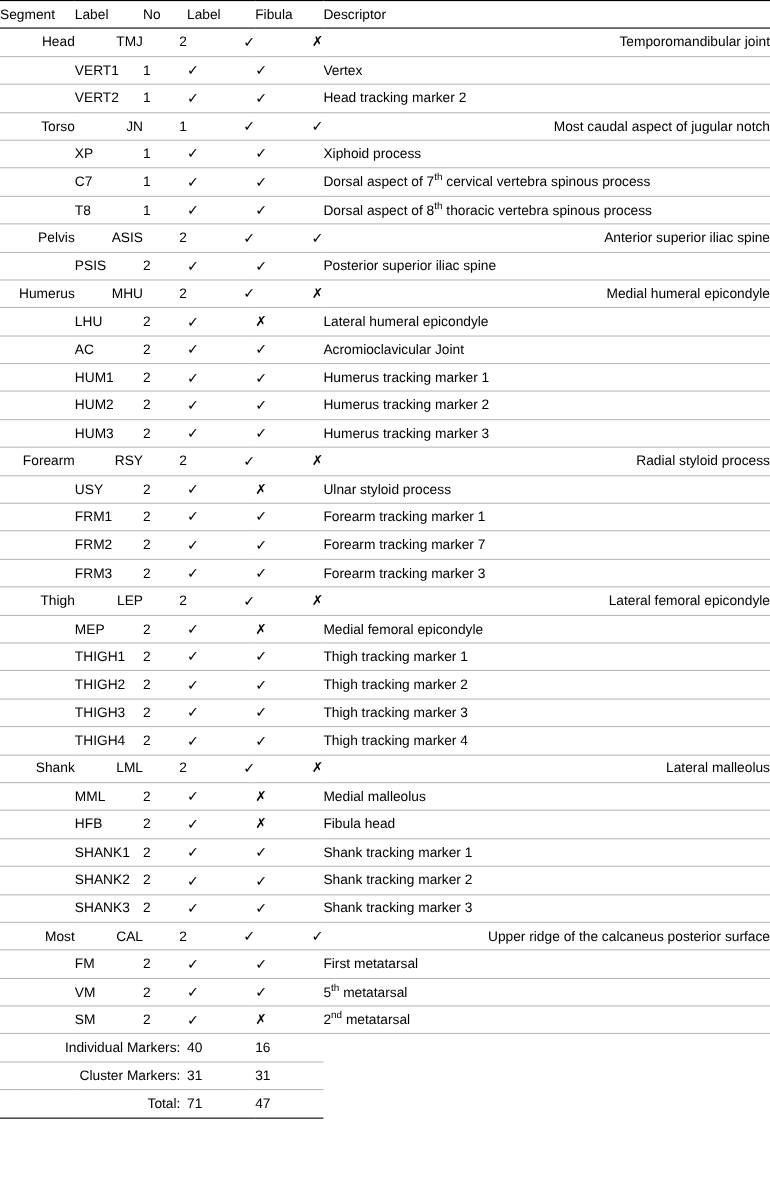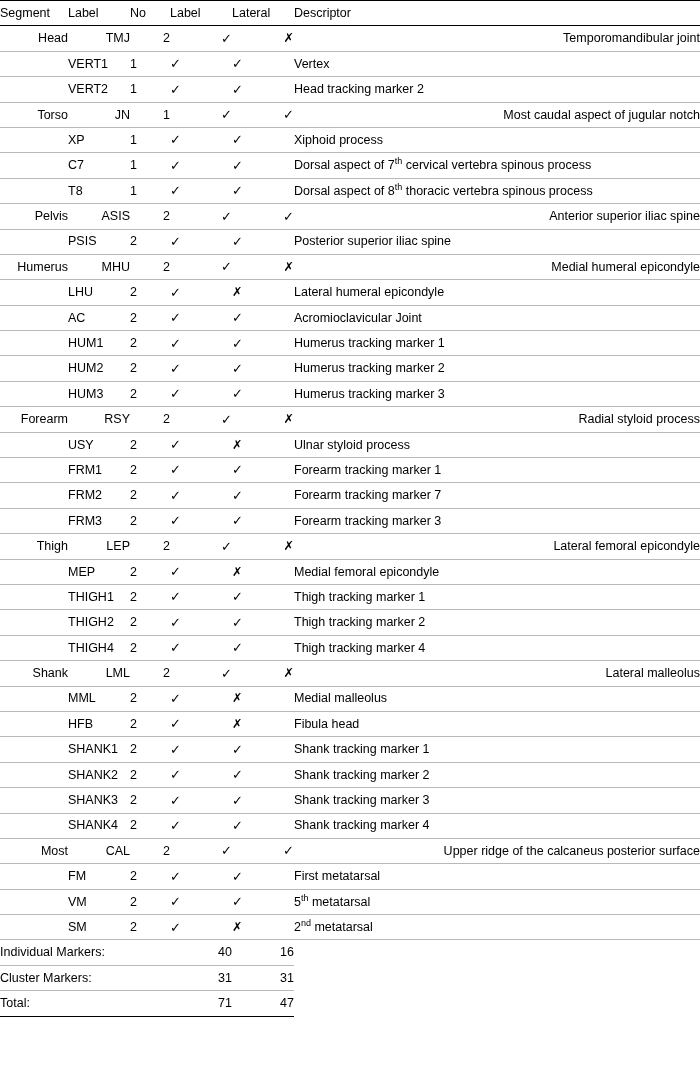--- a/index.html
+++ b/index.html
@@ -78,26 +78,26 @@
   .check { font-size: 13px; }
   .cross { font-size: 12.5px; }
 
   sup { font-size: 0.72em; vertical-align: super; line-height: 0; }
 
   
   tr.summary-row td {
     height: 25.4px;
   }
   tr.summary-row td.sum-label {
-    text-align: left;
+    text-align: right;
     padding-right: 6px;
     margin-top: 46px;
   }
   tr.summary-row td.sum-val {
-    text-align: right;
+    text-align: left;
   }
   tr.summary-first td.sum-label,
   tr.summary-first td.sum-val {
     border-top: 1.6px solid #000;
   }
   tr.summary-row td.sum-label,
   tr.summary-row td.sum-val {
     border-bottom: 0.8px solid #b9b9b9;
   }
   tr.summary-last td.sum-label,
@@ -120,21 +120,21 @@
       <col class="c-static">
         <col class="c-dynamic">
         <col class="c-desc">
     </colgroup>
     <thead>
       <tr class="thead-row">
         <th class="th-segment">Segment</th>
         <th class="th-label">Label</th>
         <th class="th-no">No</th>
         <th class="th-static">Label</th>
-        <th class="th-dynamic">Lateral</th>
+        <th class="th-dynamic">Fibula</th>
         <th class="th-desc">Descriptor</th>
       </tr>
     </thead>
     <tbody id="table-body">
         <tr class="data-row group-start">
           <td class="segment">Head</td>
           <td class="label">TMJ</td>
           <td class="no">2</td>
           <td class="mark"><span class="check">✓</span></td>
           <td class="mark"><span class="cross">✗</span></td>
@@ -319,20 +319,28 @@
         <tr class="data-row">
           <td class="segment"></td>
           <td class="label">THIGH2</td>
           <td class="no">2</td>
           <td class="mark"><span class="check">✓</span></td>
           <td class="mark"><span class="check">✓</span></td>
           <td class="desc">Thigh tracking marker 2</td>
         </tr>
         <tr class="data-row">
           <td class="segment"></td>
+          <td class="label">THIGH3</td>
+          <td class="no">2</td>
+          <td class="mark"><span class="check">✓</span></td>
+          <td class="mark"><span class="check">✓</span></td>
+          <td class="desc">Thigh tracking marker 3</td>
+        </tr>
+        <tr class="data-row">
+          <td class="segment"></td>
           <td class="label">THIGH4</td>
           <td class="no">2</td>
           <td class="mark"><span class="check">✓</span></td>
           <td class="mark"><span class="check">✓</span></td>
           <td class="desc">Thigh tracking marker 4</td>
         </tr>
         <tr class="data-row group-start">
           <td class="segment">Shank</td>
           <td class="label">LML</td>
           <td class="no">2</td>
@@ -372,28 +380,20 @@
           <td class="mark"><span class="check">✓</span></td>
           <td class="desc">Shank tracking marker 2</td>
         </tr>
         <tr class="data-row">
           <td class="segment"></td>
           <td class="label">SHANK3</td>
           <td class="no">2</td>
           <td class="mark"><span class="check">✓</span></td>
           <td class="mark"><span class="check">✓</span></td>
           <td class="desc">Shank tracking marker 3</td>
-        </tr>
-        <tr class="data-row">
-          <td class="segment"></td>
-          <td class="label">SHANK4</td>
-          <td class="no">2</td>
-          <td class="mark"><span class="check">✓</span></td>
-          <td class="mark"><span class="check">✓</span></td>
-          <td class="desc">Shank tracking marker 4</td>
         </tr>
         <tr class="data-row group-start">
           <td class="segment">Most</td>
           <td class="label">CAL</td>
           <td class="no">2</td>
           <td class="mark"><span class="check">✓</span></td>
           <td class="mark"><span class="check">✓</span></td>
           <td class="desc">Upper ridge of the calcaneus posterior surface</td>
         </tr>
         <tr class="data-row">

